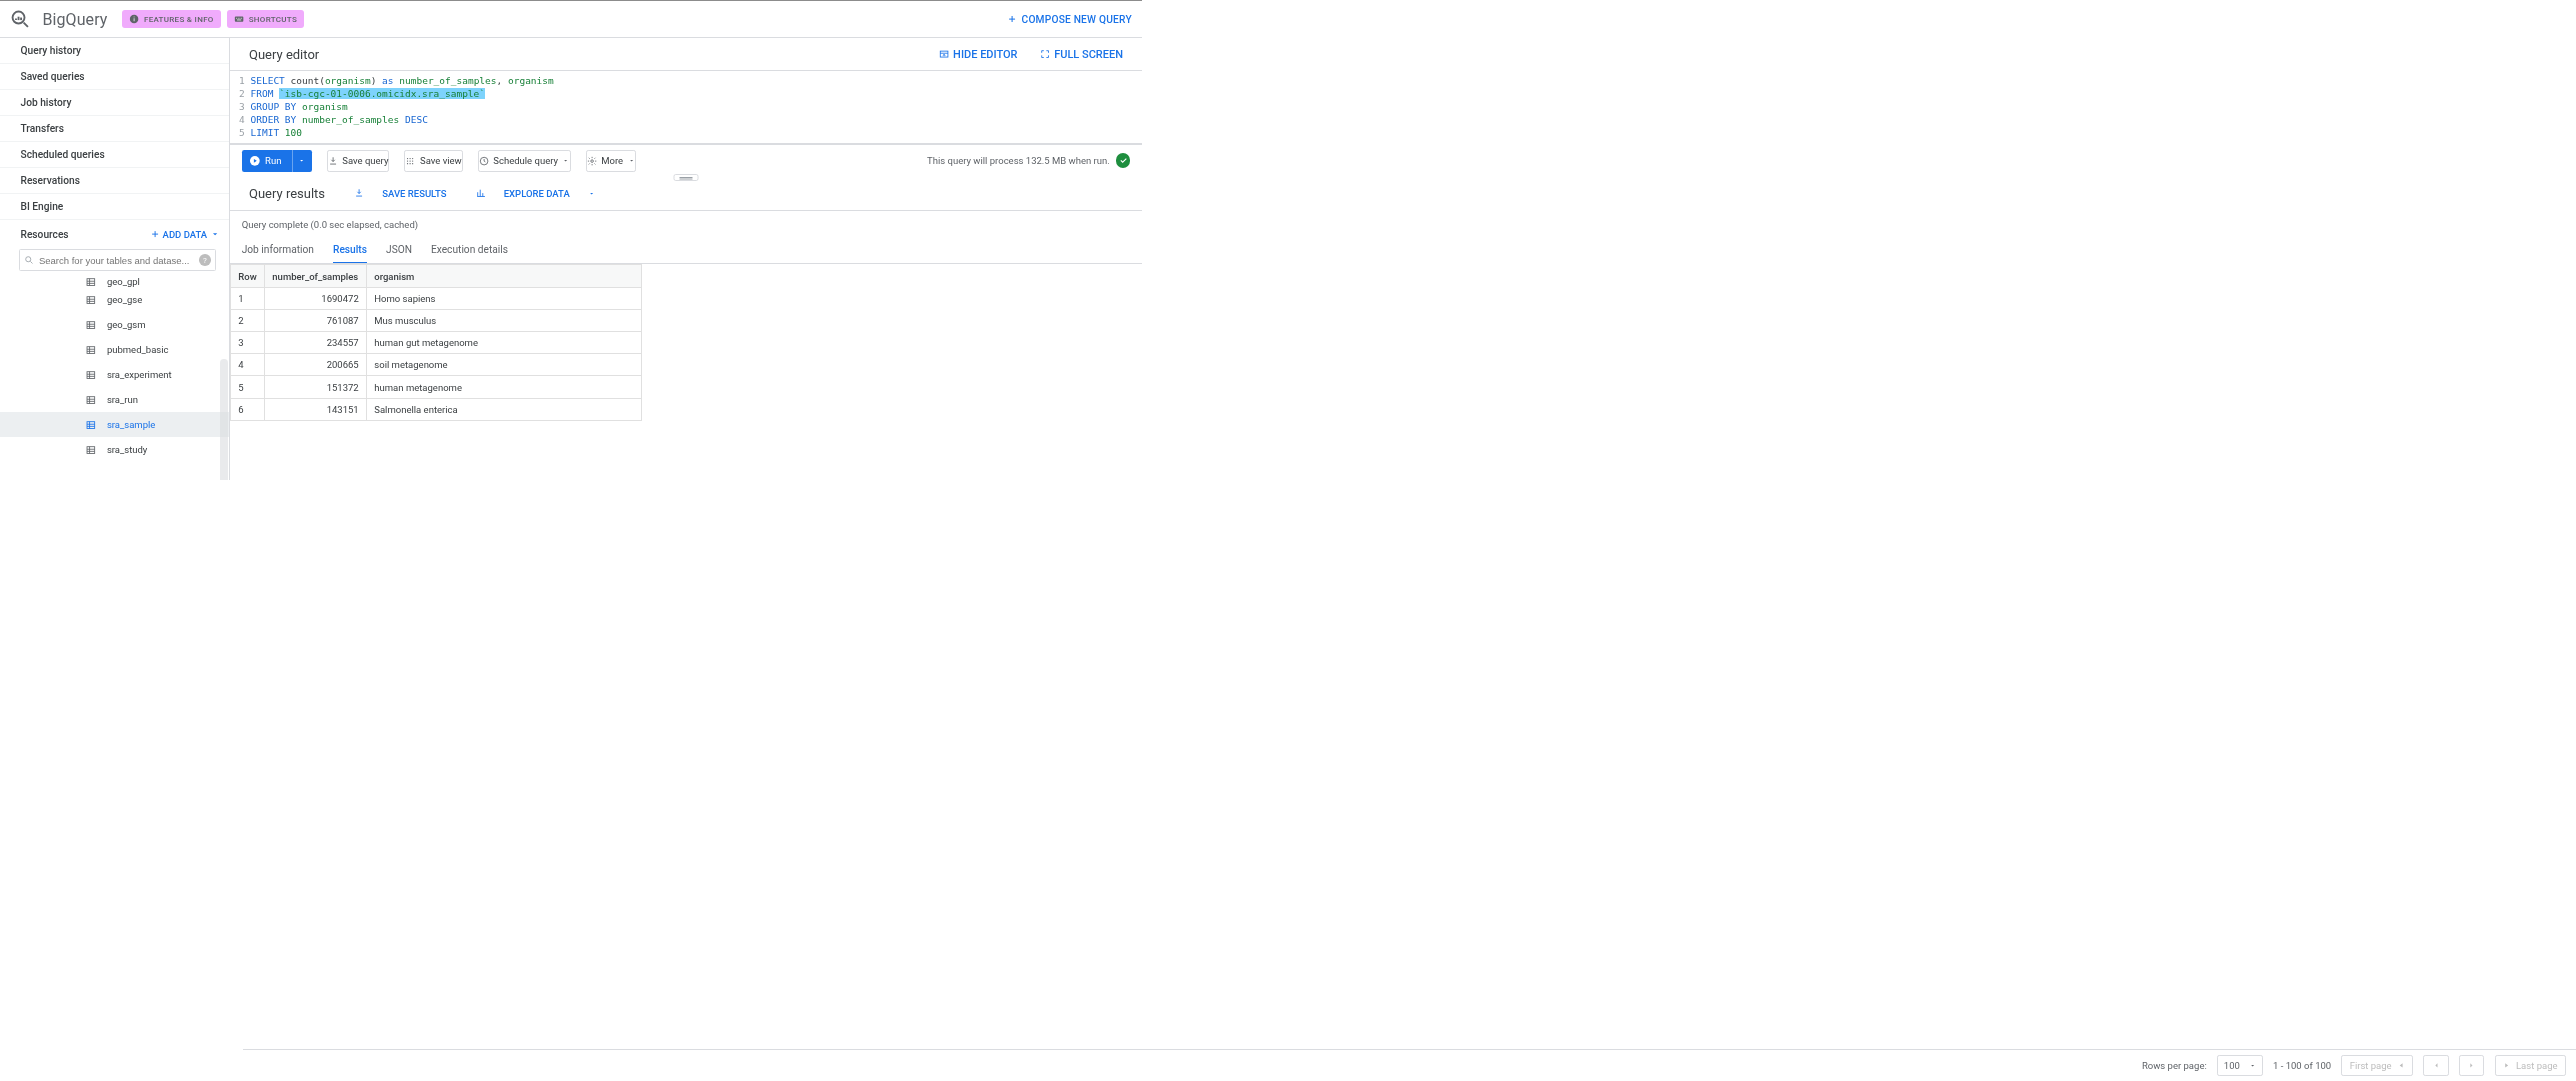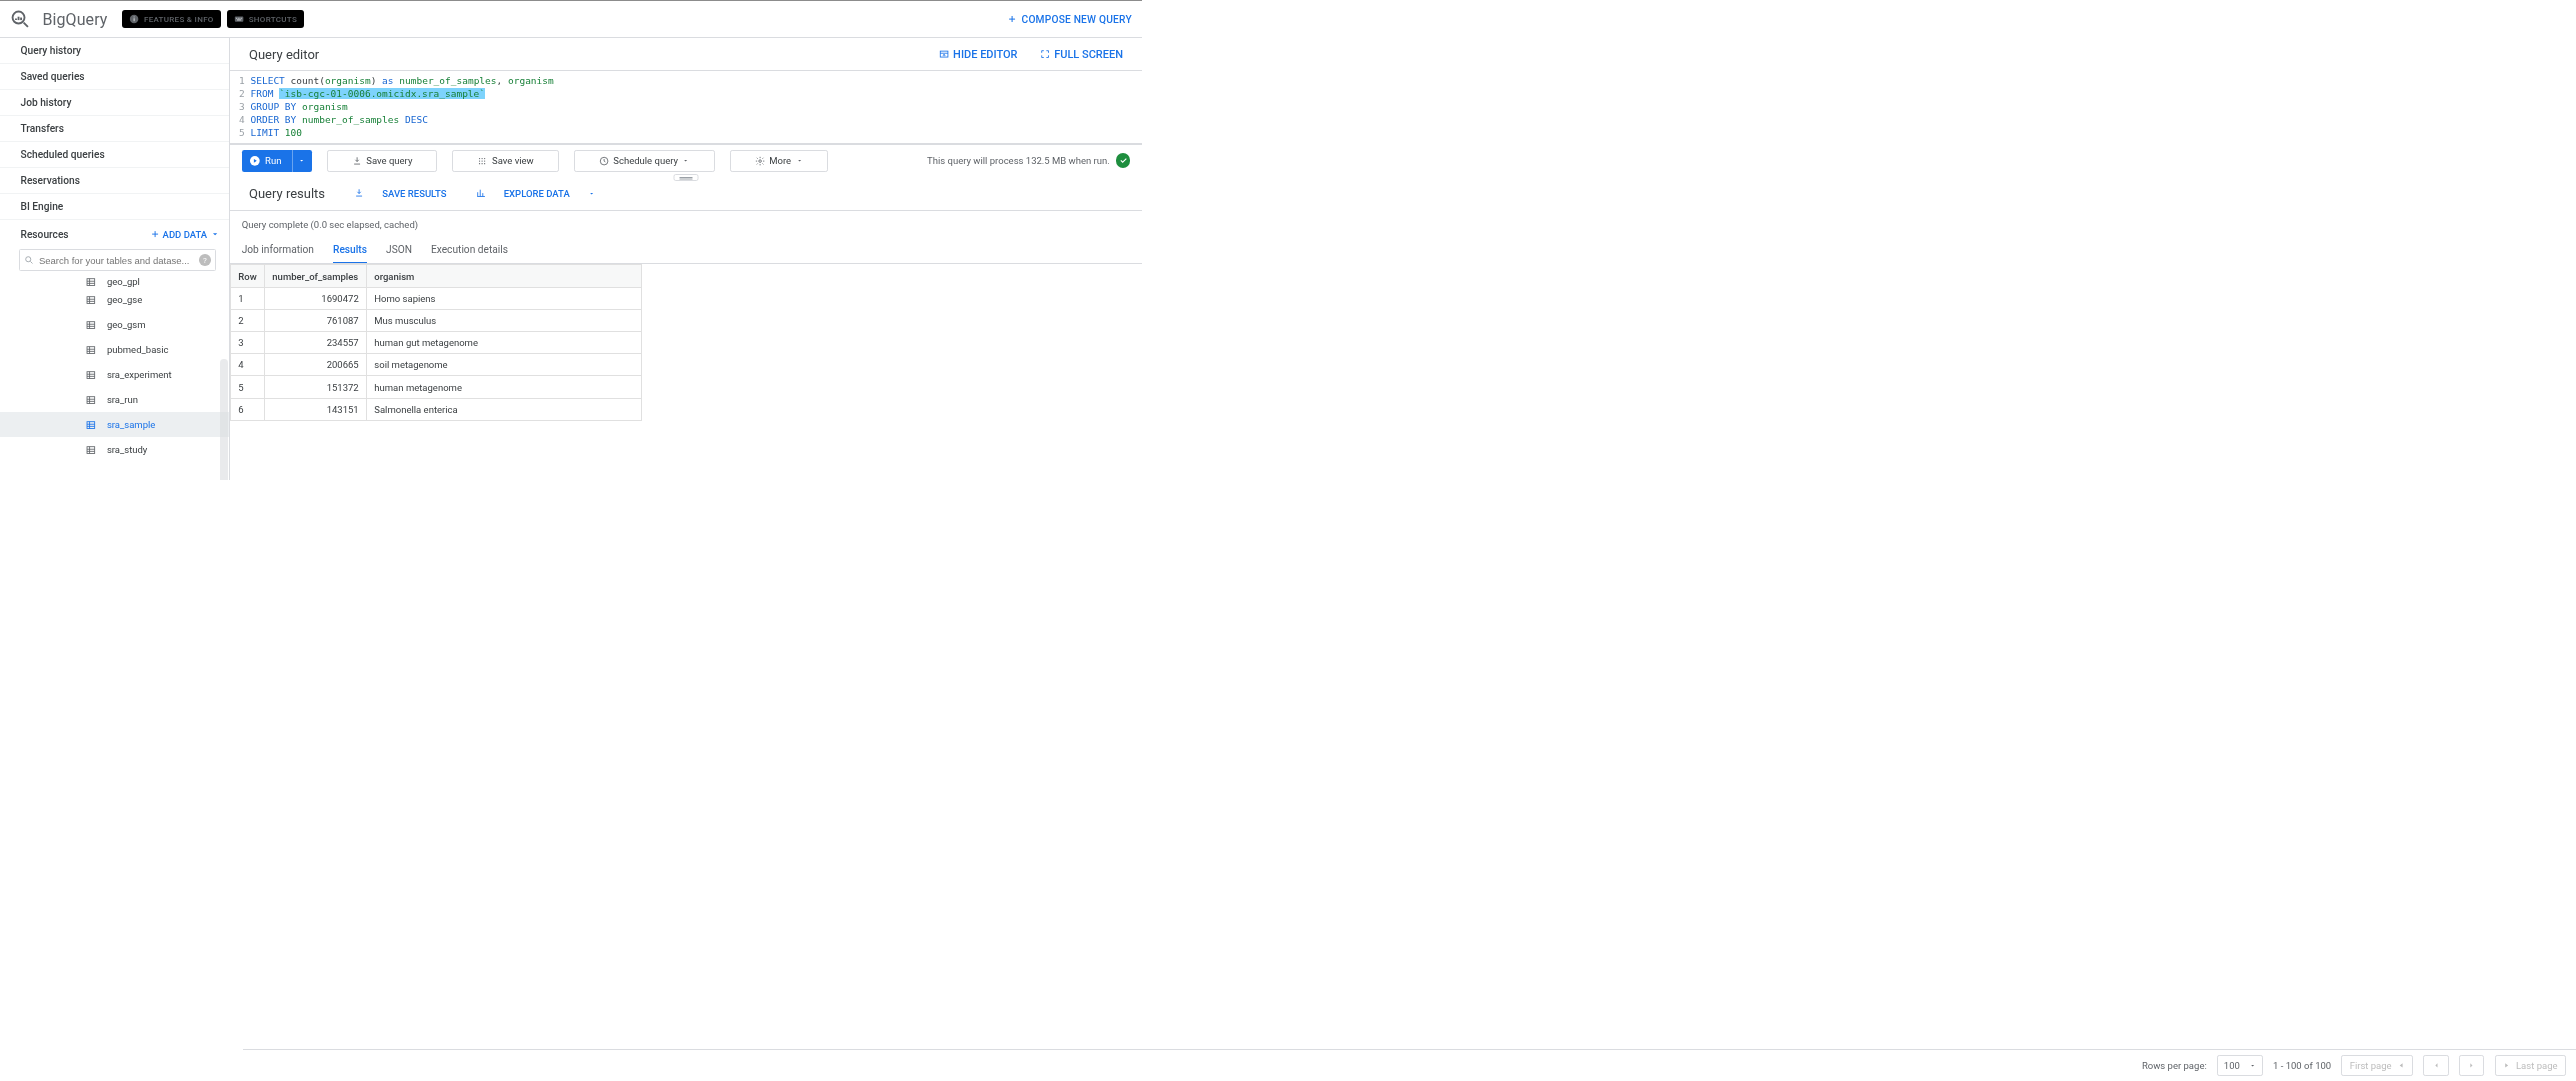--- a/index.html
+++ b/index.html
@@ -2,21 +2,21 @@
 <html style="font-size:11.7px"><head>
 <meta charset="utf-8">
 <style>
   * { box-sizing: border-box; margin: 0; padding: 0; }
   body { font-family: Roboto, "Helvetica Neue", Arial, sans-serif; font-size: 9.5px; color: #3c4043; background: #fff; }
   .root { width: 1142px; height: 480px; display: flex; flex-direction: column; border-top: 1.5px solid #8c8c8c; }
   .topbar { height: 37px; border-bottom: 0.7px solid #dadce0; display: flex; align-items: center; padding: 0 10.2px; }
   .logo { width: 20.5px; height: 20.5px; margin-right: 11.7px; position: relative; }
   .logo svg { width: 20.5px; height: 20.5px; }
   .brand { font-size: 16px; color: #5f6368; font-weight: 400; margin-right: 14.6px; letter-spacing: 0.1px; }
-  .pill { background: #000000; border-radius: 2.9px; padding: 3.7px 7.3px; display: inline-flex; align-items: center; gap: 4.4px; font-size: 8px; color: #5f6368; font-weight: 500; letter-spacing: 0.3px; margin-right: 5.9px; cursor: pointer; }
+  .pill { background: #f0abfc; border-radius: 2.9px; padding: 3.7px 7.3px; display: inline-flex; align-items: center; gap: 4.4px; font-size: 8px; color: #5f6368; font-weight: 500; letter-spacing: 0.3px; margin-right: 5.9px; cursor: pointer; }
   .pill .ico { width: 10.2px; height: 10.2px; display: inline-flex; align-items: center; justify-content: center; }
   .spacer { flex: 1; }
   .compose { color: #1a73e8; font-weight: 500; font-size: 10.2px; display: inline-flex; align-items: center; gap: 4.4px; cursor: pointer; letter-spacing: 0.2px; }
   .body { flex: 1; display: flex; min-height: 0; }
   .sidebar { width: 230px; border-right: 0.7px solid #dadce0; display: flex; flex-direction: column; background: #fff; position: relative; }
   .nav-item { height: 26px; display: flex; align-items: center; padding: 0 20.5px; font-size: 10.2px; color: #3c4043; border-bottom: 0.7px solid #f1f3f4; cursor: pointer; font-weight: 500; }
   .resources-row { height: 29px; display: flex; align-items: center; padding: 0 8.8px 0 20.5px; font-size: 10.2px; font-weight: 500; border-bottom: none; }
   .add-data { color: #1a73e8; display: inline-flex; align-items: center; gap: 2.9px; font-size: 9.5px; cursor: pointer; margin-left: auto; }
   .search-wrap { padding: 0 13px 0 19px; }
   .search-box { display: flex; align-items: center; border: 0.7px solid #dadce0; border-radius: 1.5px; height: 22px; padding: 0 4.4px; gap: 4.4px; }
@@ -38,21 +38,21 @@
   .gutter { width: 20.5px; text-align: right; padding-right: 5.9px; color: #9aa0a6; user-select: none; }
   .code-text { white-space: pre; }
   .kw { color: #1967d2; }
   .id { color: #188038; }
   .num { color: #188038; }
   .hl { background: #7dd3fc; }
   .toolbar { height: 32px; border-top: 0.7px solid #dadce0; display: flex; align-items: center; gap: 15px; padding: 0 11.7px; position: relative; }
   .run-btn { background: #1a73e8; color: #fff; border-radius: 2.2px; height: 22px; display: inline-flex; align-items: center; cursor: pointer; }
   .run-btn .left { padding: 0 10.2px 0 7.3px; display: inline-flex; align-items: center; gap: 4.4px; border-right: 0.7px solid rgba(255,255,255,0.35); height:100%; }
   .run-btn .right { padding: 0 5.9px; display:flex; align-items:center; }
-  .outline-btn { border: 0.7px solid #dadce0; border-radius: 2.2px; height: 22px; display: inline-flex; align-items: center; padding: 0 24px; gap: 4.4px; cursor: pointer; background: #fff; font-size: 9.5px; }
+  .outline-btn { border: 0.7px solid #dadce0; border-radius: 2.2px; height: 22px; display: inline-flex; align-items: center; padding: 0 0; gap: 4.4px; cursor: pointer; background: #fff; font-size: 9.5px; }
   .drag-handle { position: absolute; left:50%; bottom:-5.1px; transform:translateX(-50%); width: 25px; height: 7.3px; background: #fff; border:0.7px solid #dadce0; border-radius:2.2px; display:flex; align-items:center; justify-content:center; }
   .drag-handle::before { content:""; width:13px; height:0.7px; background:#9aa0a6; box-shadow: 0 1.5px 0 #9aa0a6; }
   .status-right { margin-left: auto; display: inline-flex; align-items: center; gap: 5.9px; }
   .status-text { color: #5f6368; font-size: 9.5px; }
   .check-badge { width: 14.6px; height: 14.6px; border-radius: 50%; background: #1e8e3e; display:flex; align-items:center; justify-content:center; }
   .results-header { height: 35px; display: flex; align-items: center; padding: 0 19px; gap: 29px; border-bottom: 0.7px solid #dadce0; }
   .results-title { font-size: 13px; }
   .res-action { color: #1a73e8; font-size: 9.5px; font-weight: 500; display: inline-flex; align-items: center; gap: 18px; cursor: pointer; }
   .complete-text { padding: 7.3px 11.7px; font-size: 9.5px; color: #5f6368; }
   .tabs { display: flex; gap: 19px; padding: 0 11.7px; border-bottom: 0.7px solid #dadce0; }

